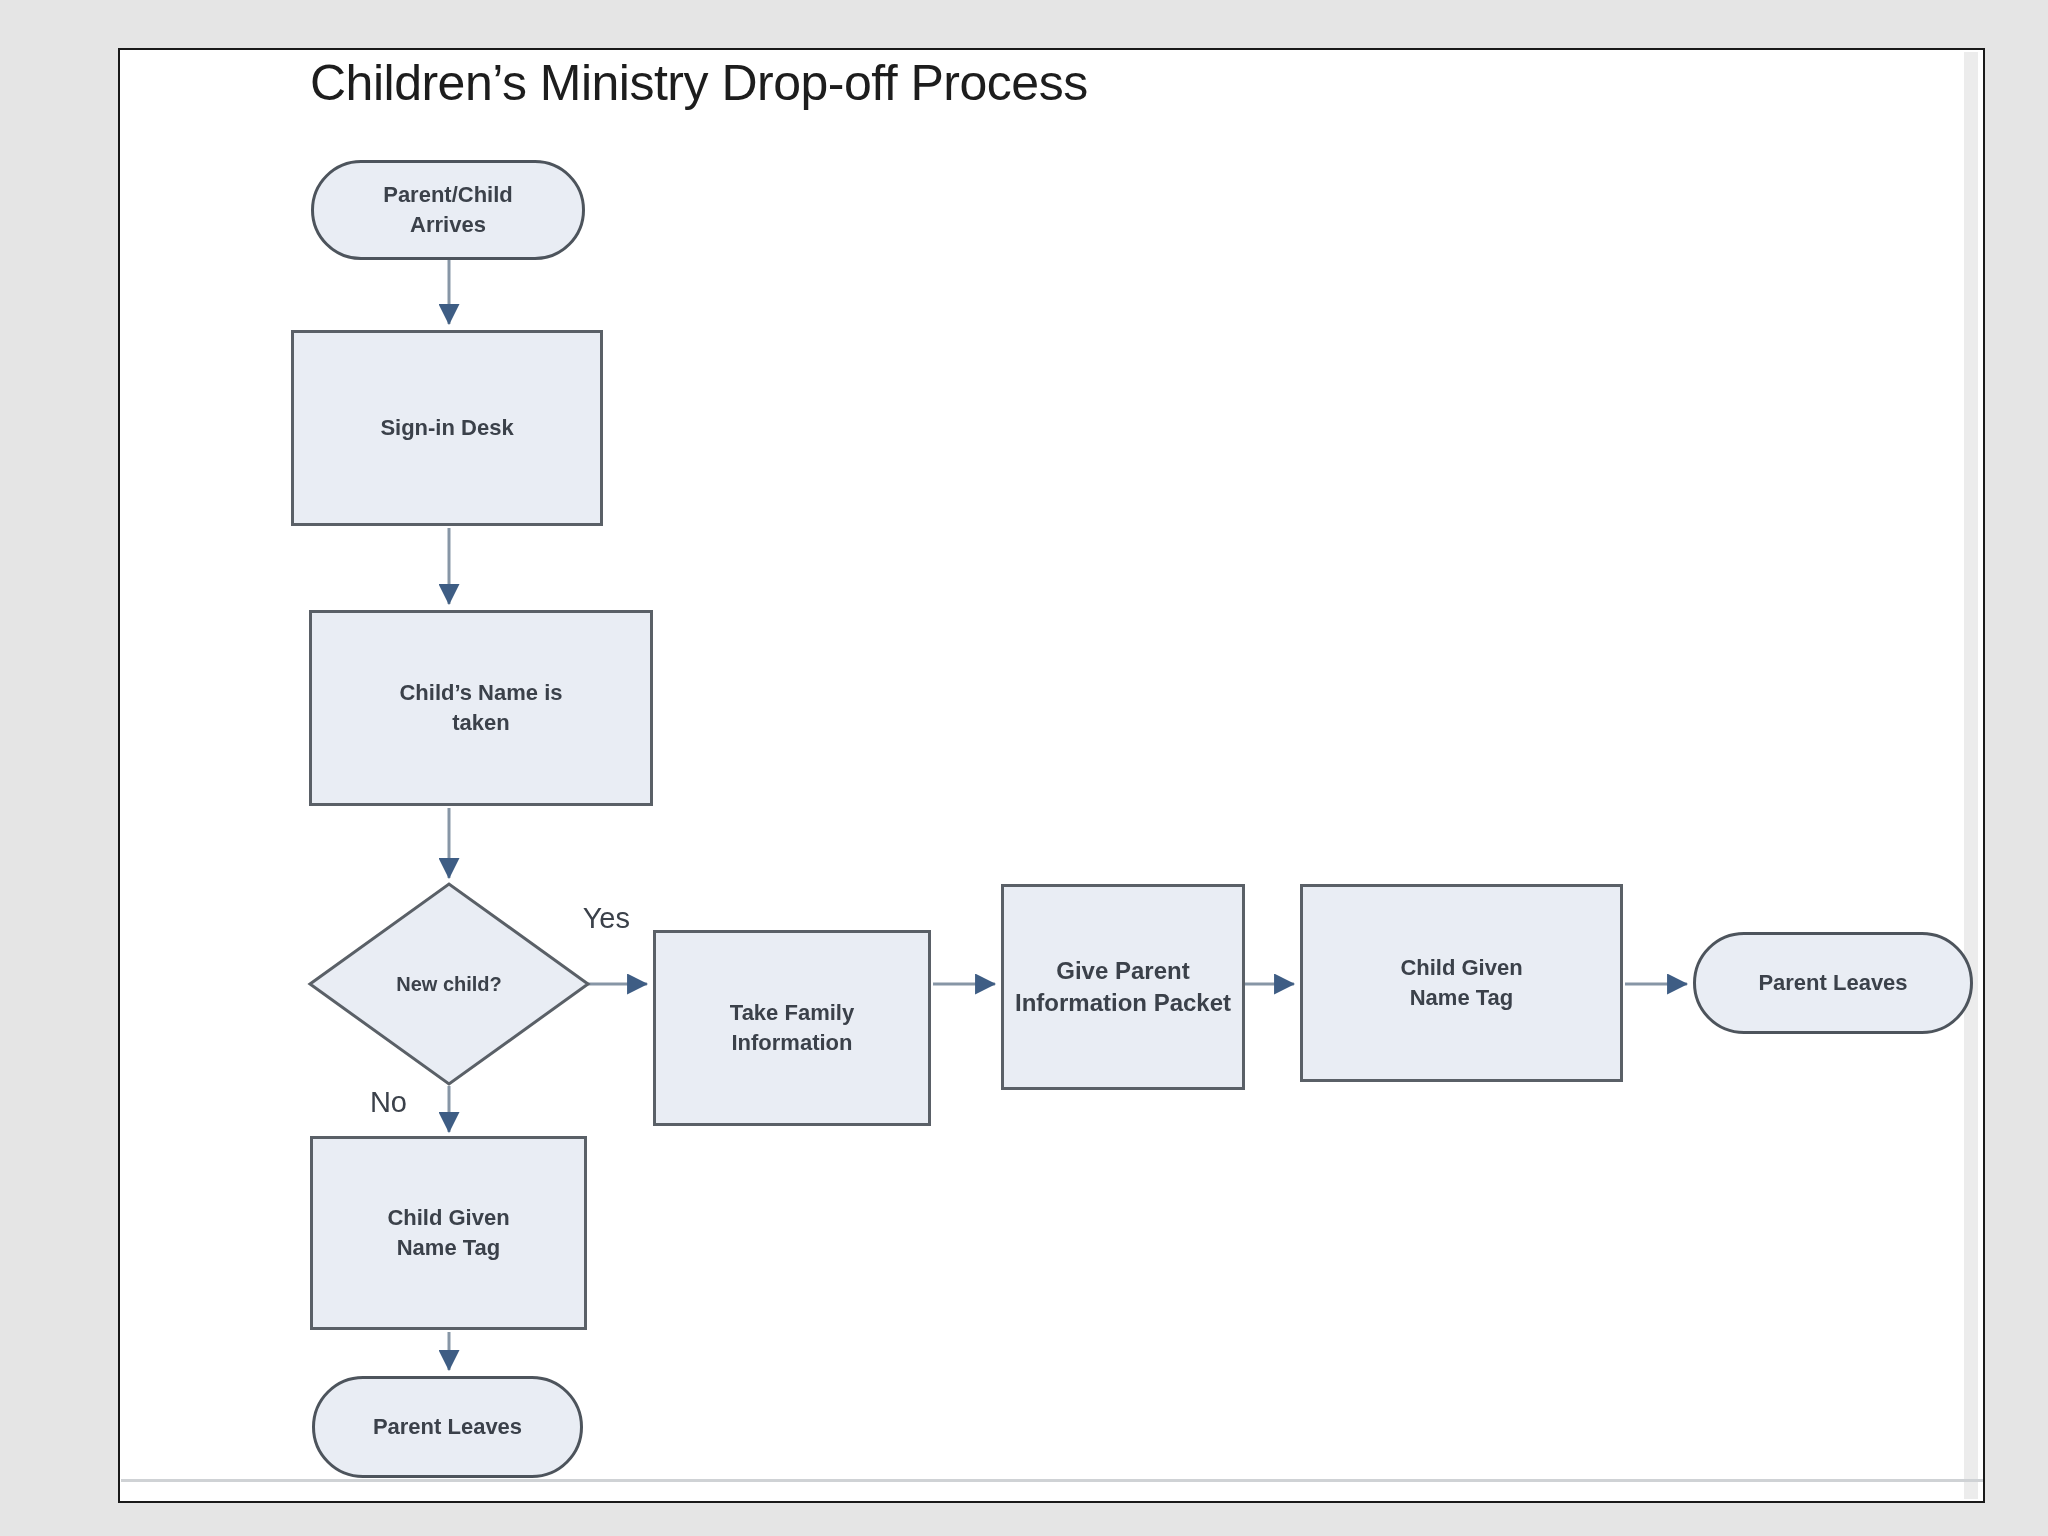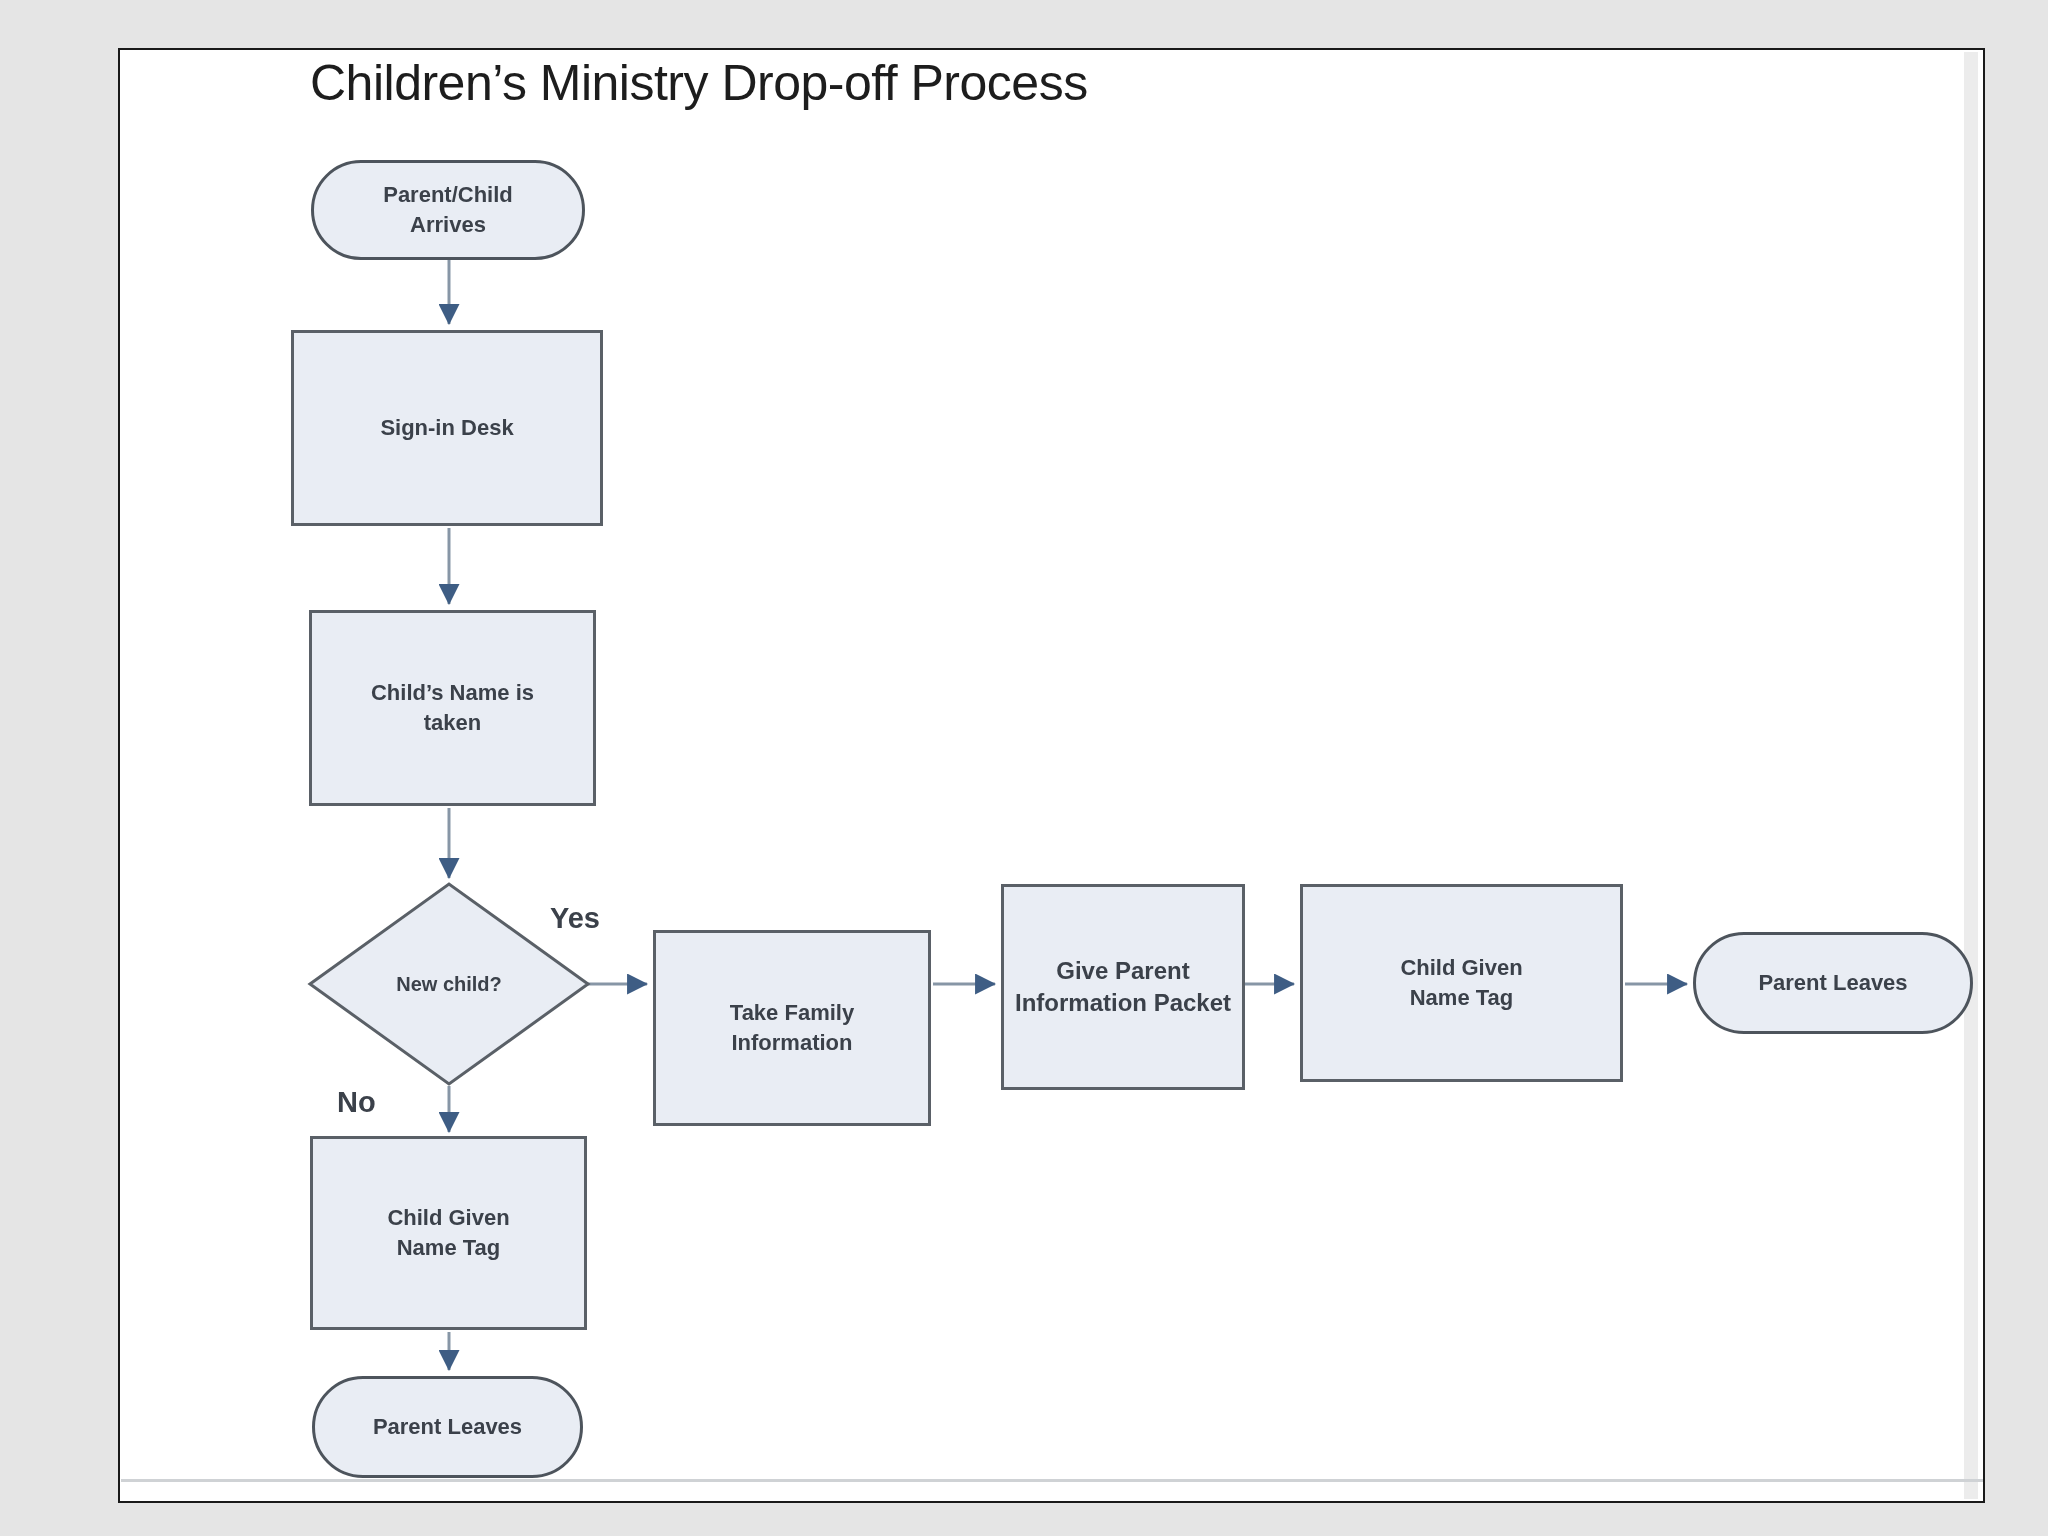--- a/index.html
+++ b/index.html
@@ -47,21 +47,21 @@
   }
   .terminator{border-radius:52px;border-color:var(--terminator-border,#4d545c);}
   .decision-label{
     position:absolute;box-sizing:border-box;
     display:flex;align-items:center;justify-content:center;
     text-align:right;color:var(--node-text,#3b414a);
     font-size:20px;font-weight:700;background:transparent;
   }
   .edge-label{
     position:absolute;color:var(--node-text,#3b414a);
-    font-size:29px;font-weight:700;text-align:left;
+    font-size:29px;font-weight:400;text-align:right;
   }
   .small-text{font-size:24px;}
 </style>
 </head>
 <body>
 
 <div id="canvas">
 
   <div class="frame"></div>
   <div class="right-band"></div>
@@ -85,21 +85,21 @@
     <line x1="449" y1="1086" x2="449" y2="1132" marker-end="url(#arrow)"></line>
     <line x1="449" y1="1332" x2="449" y2="1370" marker-end="url(#arrow)"></line>
     <polygon class="diamond" points="310,984 449,884 588,984 449,1084"></polygon>
   </svg>
 
   <div class="node terminator" style="left:311px;top:160px;width:274px;height:100px;">Parent/Child
 Arrives</div>
 
   <div class="node" style="left:291px;top:330px;width:312px;height:196px;">Sign-in Desk</div>
 
-  <div class="node" style="left:309px;top:610px;width:287px;height:196px;">Child’s Name is
+  <div class="node" style="left:309px;top:610px;width:344px;height:196px;">Child’s Name is
 taken</div>
 
   <div class="decision-label" style="left:329px;top:944px;width:240px;height:80px;">New child?</div>
 
   <div class="edge-label" style="left:550px;top:902px;width:80px;">Yes</div>
 
   <div class="edge-label" style="left:337px;top:1086px;width:70px;">No</div>
 
   <div class="node" style="left:653px;top:886px;width:278px;height:196px;margin-top:44px;">Take Family
 Information</div>

